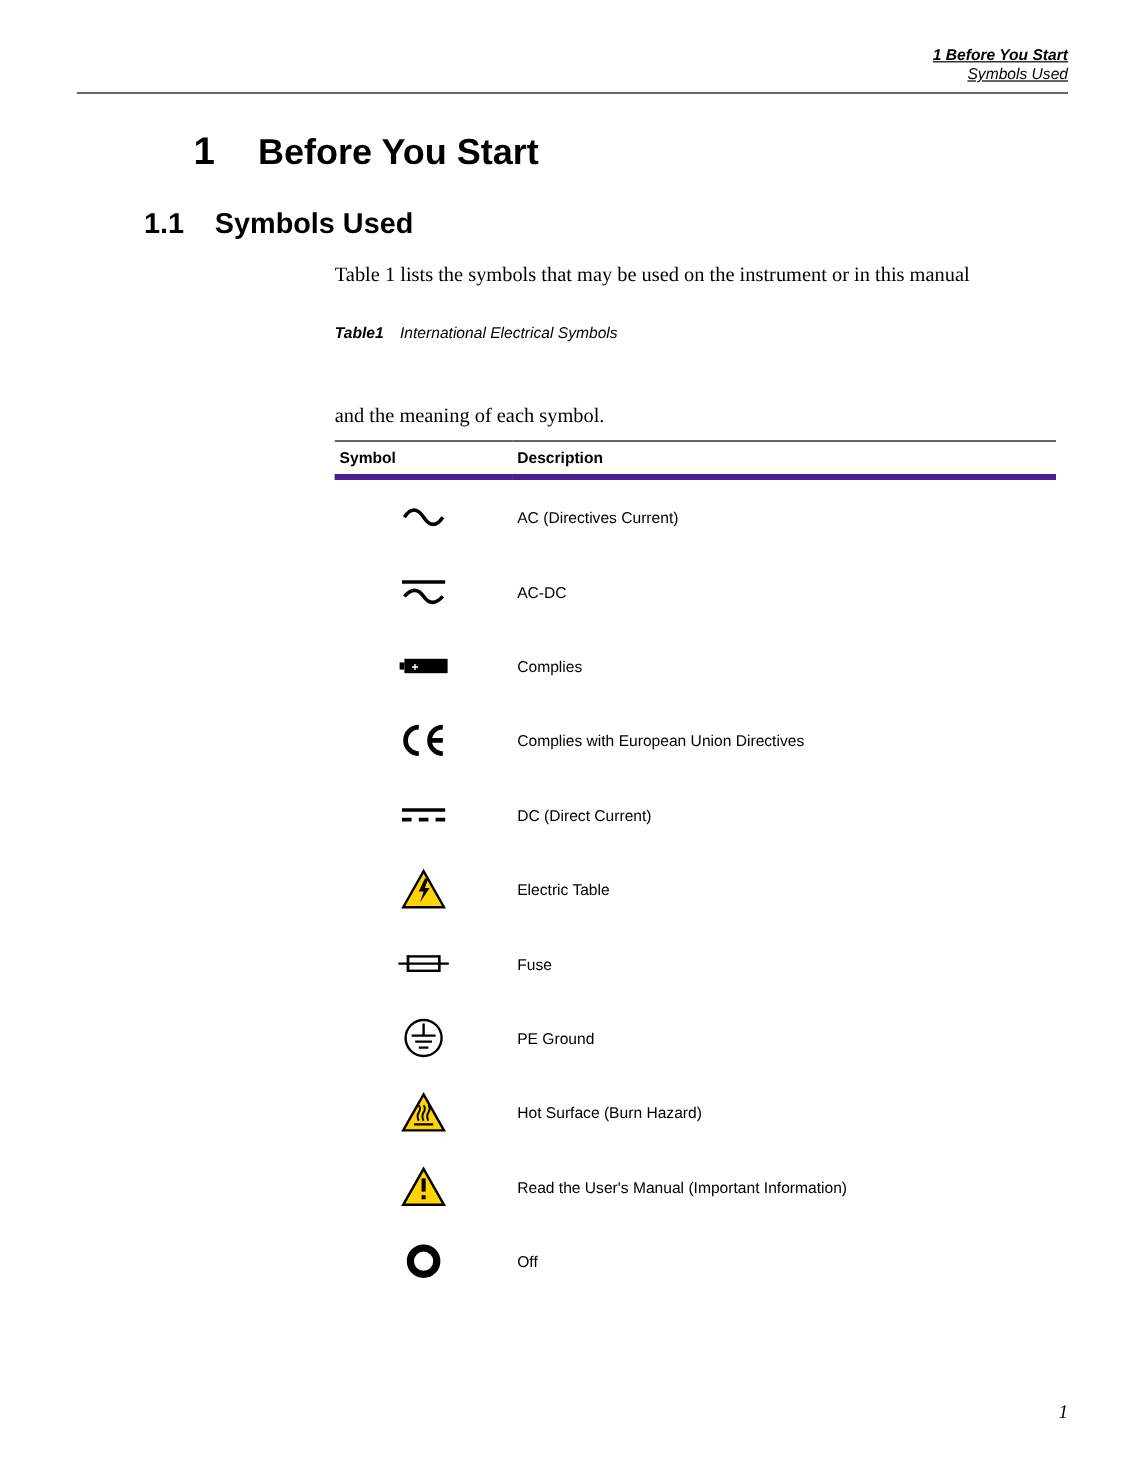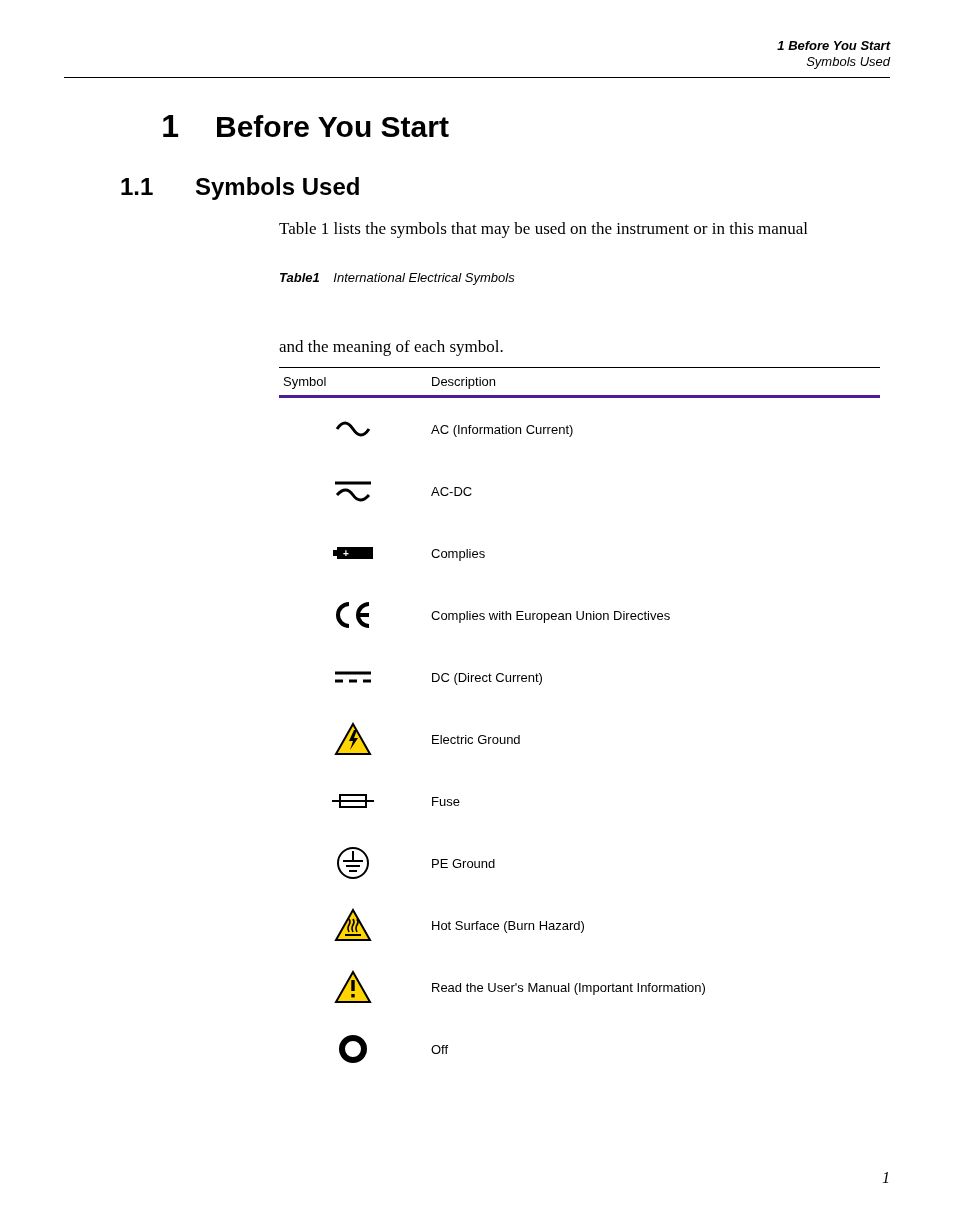--- a/index.html
+++ b/index.html
@@ -19,20 +19,21 @@
     width: 100%;
     height: 100%;
     position: relative;
   }
   .running-header {
     text-align: right;
     font-family: Arial, Helvetica, sans-serif;
     font-size: 13px;
     line-height: 1.25;
     margin-bottom: 6px;
+    text-decoration: underline;
   }
   .running-header .line1 { font-weight: bold; font-style: italic; }
   .running-header .line2 { font-style: italic; }
   .hr { border: none; border-top: 1.5px solid #000; margin: 4px 0 30px 0; }
 
   .chapter-row {
     display: flex;
     align-items: baseline;
     margin-bottom: 28px;
   }
@@ -47,21 +48,20 @@
   .chapter-title {
     font-family: Arial, Helvetica, sans-serif;
     font-weight: bold;
     font-size: 30px;
   }
 
   .section-row {
     display: flex;
     align-items: flex-end;
     margin-bottom: 16px;
-    gap: 16px;
   }
   .section-num {
     width: 115px;
     text-align: left;
     padding-left: 56px;
     box-sizing: border-box;
     font-family: Arial, Helvetica, sans-serif;
     font-weight: bold;
     font-size: 24px;
     padding-right: 20px;
@@ -91,23 +91,23 @@
   .table-caption .caption { font-style: italic; margin-left: 10px; }
 
   table.symbols {
     width: 100%;
     border-collapse: collapse;
     font-family: Arial, Helvetica, sans-serif;
     font-size: 13px;
   }
   table.symbols th {
     text-align: left;
-    font-weight: normal;
+    font-weight: bold;
     border-top: 1px solid #000;
-    border-bottom: 3px solid #4c1d95;
+    border-bottom: 5px solid #4c1d95;
     padding: 6px 4px;
   }
   table.symbols th:first-child { width: 140px; }
   table.symbols td {
     padding: 10px 4px;
     vertical-align: middle;
   }
   .sym-cell {
     text-align: center;
     height: 42px;
@@ -164,21 +164,21 @@
       <tbody>
 
         <tr>
           <td class="sym-cell">
             <span>
               <svg width="40" height="20" viewBox="0 0 40 20">
                   <path d="M4 10 Q 12 -2 20 10 Q 28 22 36 10" stroke="#000" stroke-width="3" fill="none"></path>
                 </svg>
             </span>
           </td>
-          <td>AC (Information Current)</td>
+          <td>AC (Directives Current)</td>
         </tr>
 
         <tr>
           <td class="sym-cell">
             <span>
               <svg width="44" height="28" viewBox="0 0 44 28">
                 <line x1="4" y1="6" x2="40" y2="6" stroke="#000" stroke-width="3"></line>
                 <path d="M6 18 Q 15 8 22 18 Q 29 28 38 18" stroke="#000" stroke-width="3" fill="none"></path>
               </svg>
             </span>
@@ -229,21 +229,21 @@
 
         <tr>
           <td class="sym-cell">
             <span>
               <svg width="38" height="34" viewBox="0 0 38 34">
                 <polygon points="19,2 36,32 2,32" fill="#ffd400" stroke="#000" stroke-width="2"></polygon>
                 <polygon points="20,8 15,19 19,19 16,28 24,16 20,16 23,8" fill="#000"></polygon>
               </svg>
             </span>
           </td>
-          <td>Electric Ground</td>
+          <td>Electric Table</td>
         </tr>
 
         <tr>
           <td class="sym-cell">
             <span>
               <svg width="46" height="18" viewBox="0 0 46 18">
                 <line x1="2" y1="9" x2="10" y2="9" stroke="#000" stroke-width="2"></line>
                 <rect x="10" y="3" width="26" height="12" stroke="#000" stroke-width="2" fill="none"></rect>
                 <line x1="10" y1="9" x2="36" y2="9" stroke="#000" stroke-width="2"></line>
                 <line x1="36" y1="9" x2="44" y2="9" stroke="#000" stroke-width="2"></line>

